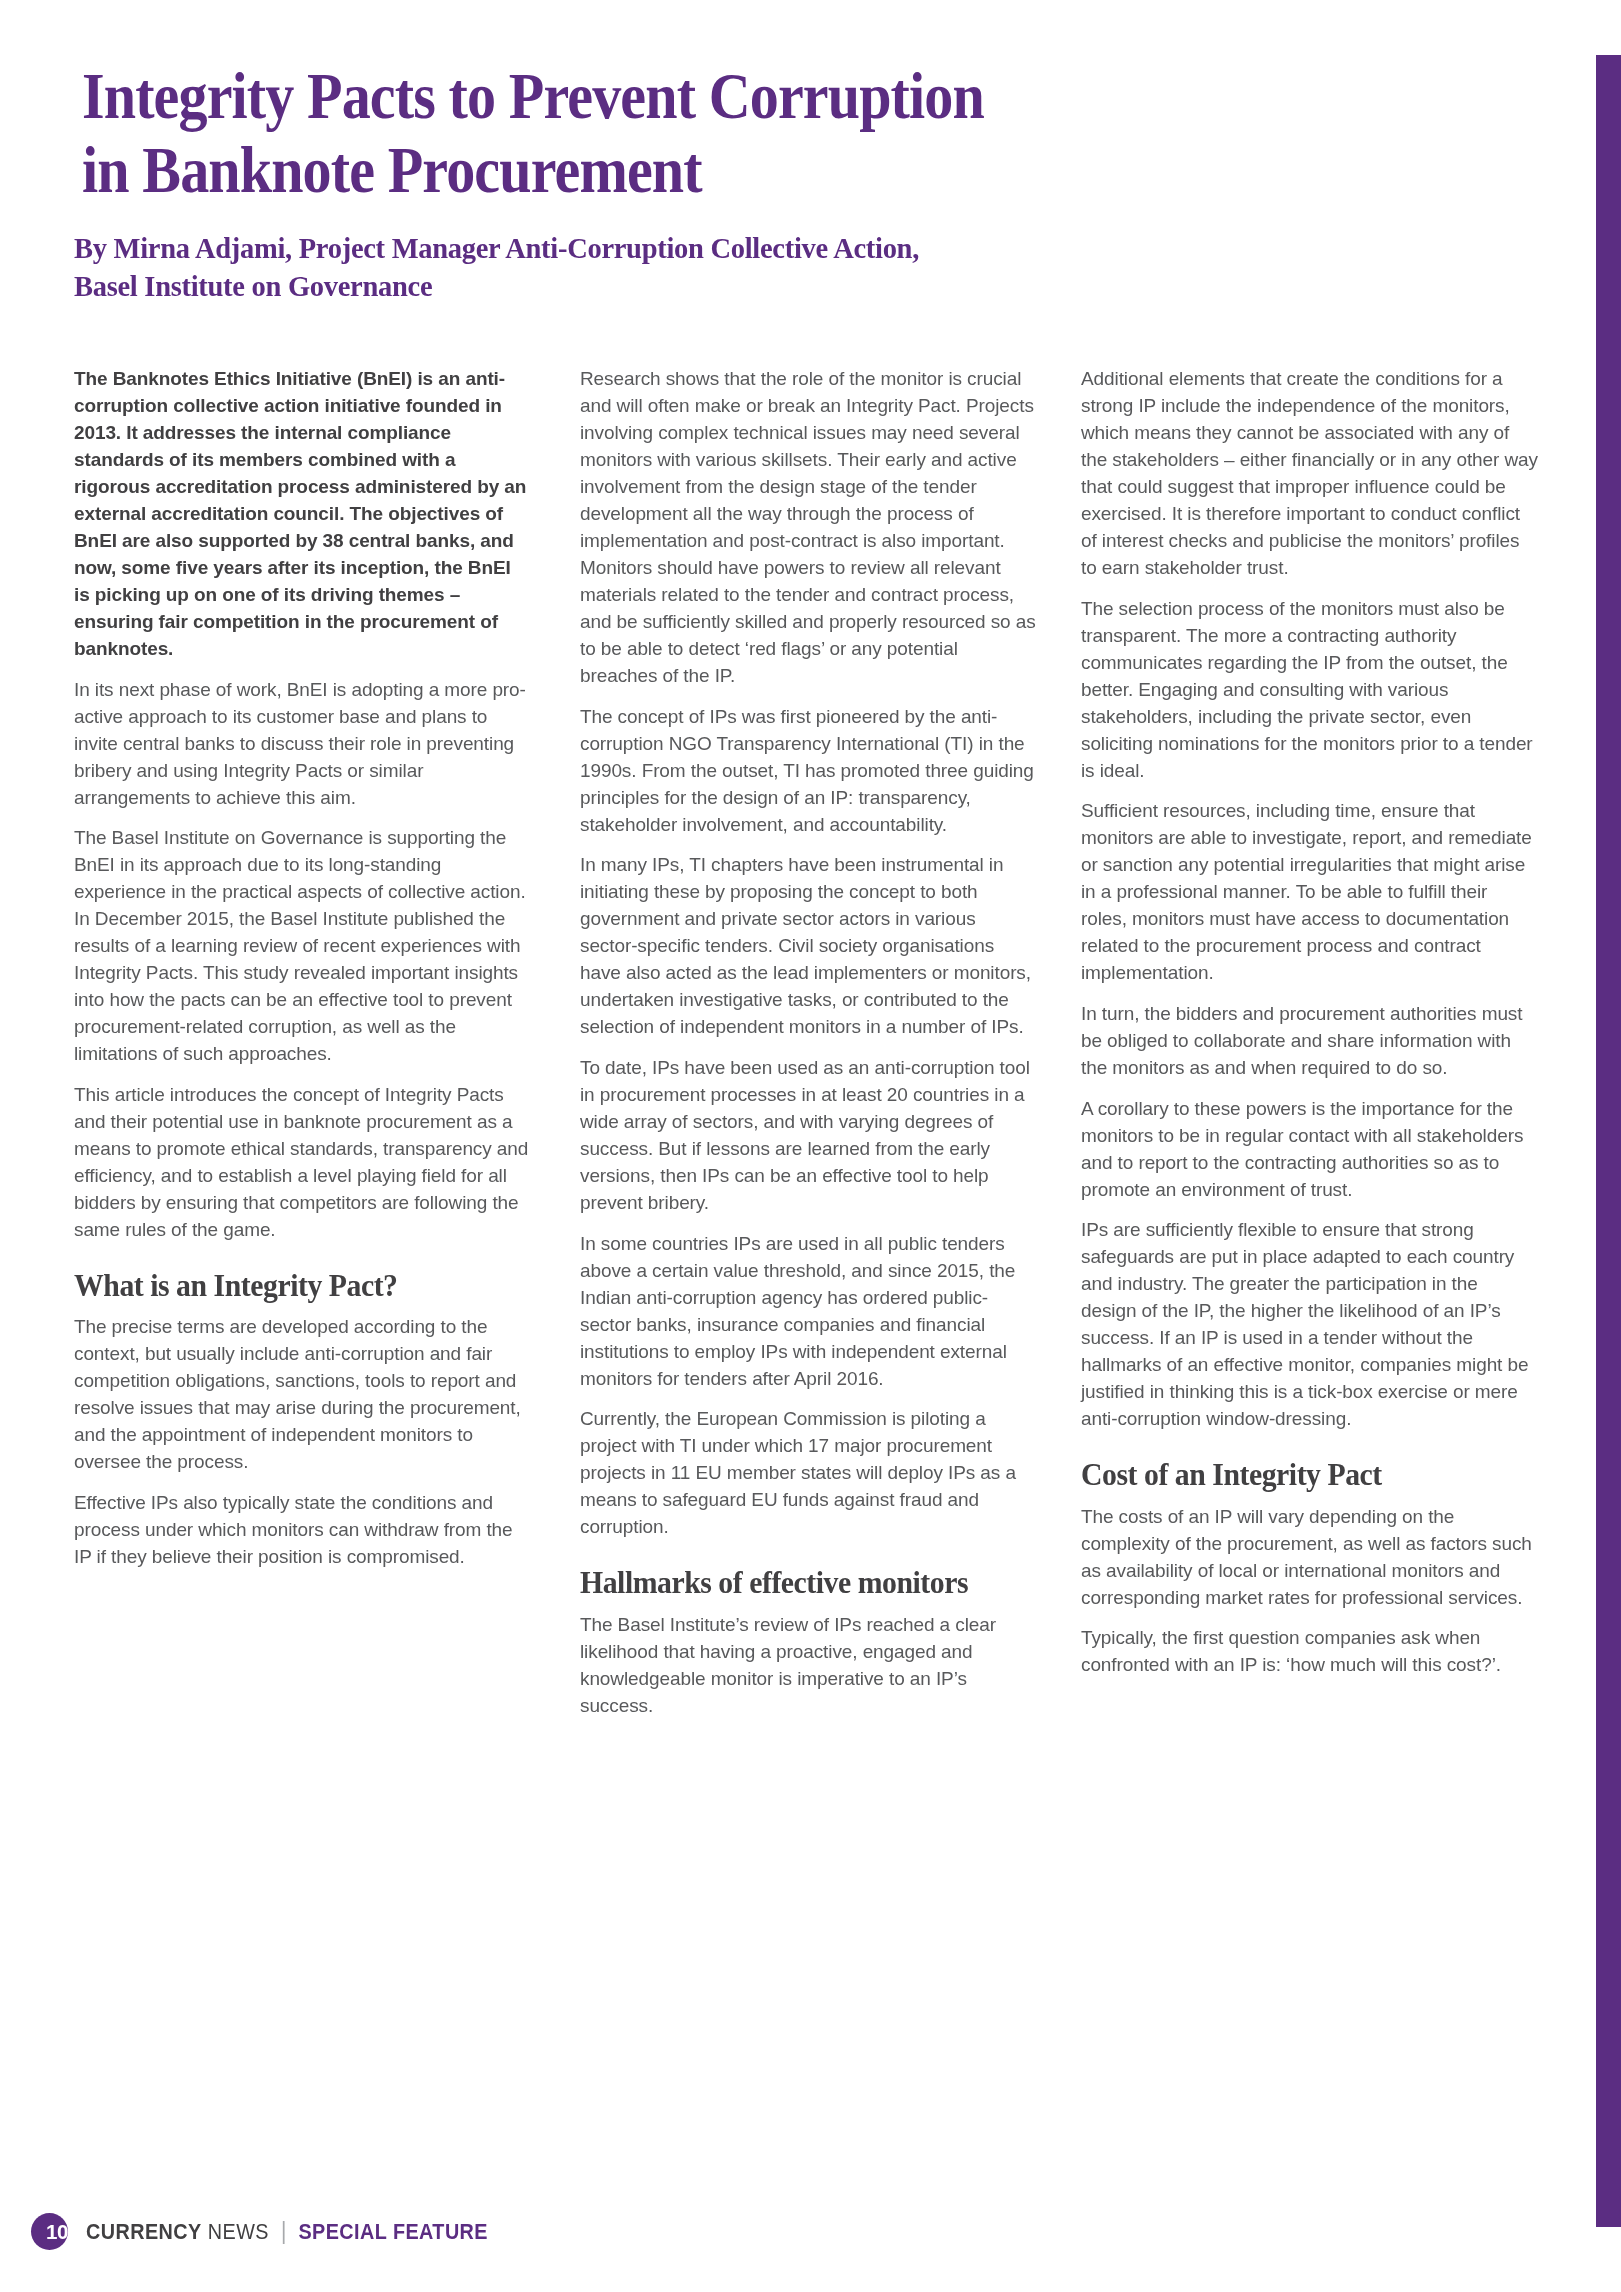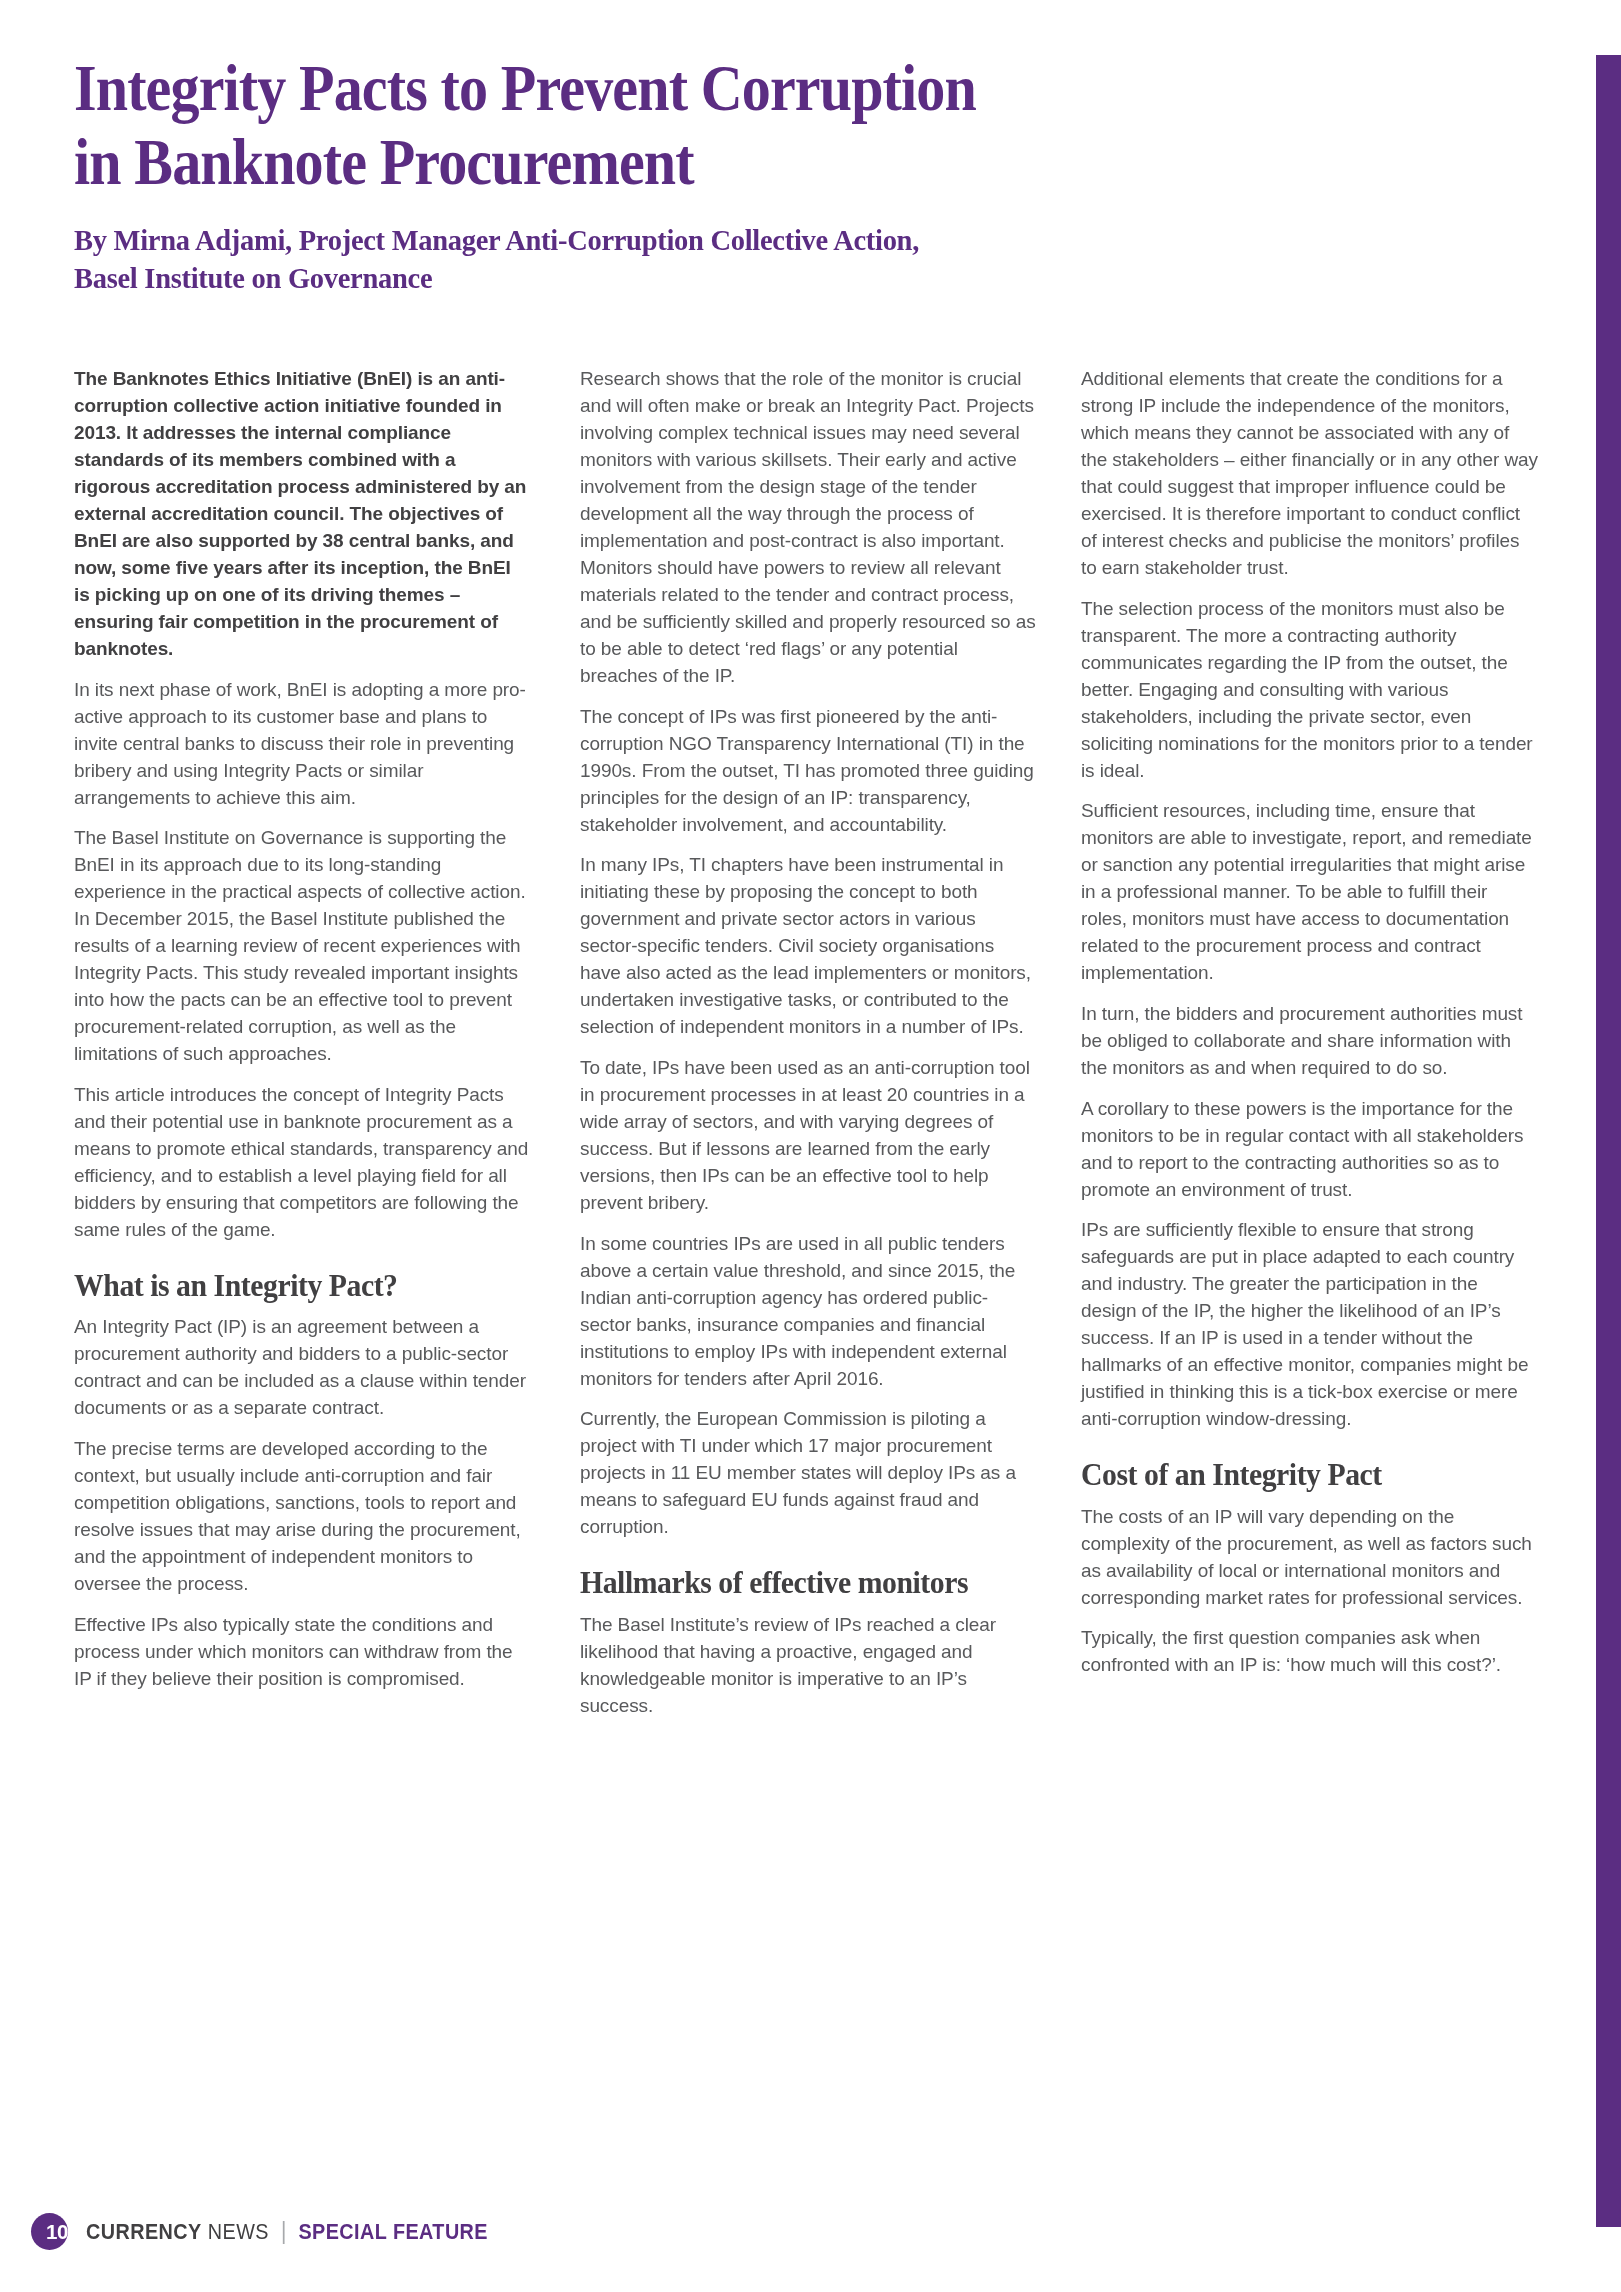--- a/index.html
+++ b/index.html
@@ -99,37 +99,36 @@
   }
 </style>
 </head>
 <body>
 
 <div class="page">
 
   <div class="accent-bar"></div>
 
   <header class="masthead">
-    <h1 id="title-holder" style="margin:0;">
+    <h1 id="title-holder" style="margin:8px;">
         <span class="title-line">Integrity Pacts to Prevent Corruption</span>
         <span class="title-line">in Banknote Procurement</span>
       </h1>
     <div class="byline" id="byline-holder">
         <span class="byline-line">By Mirna Adjami, Project Manager Anti-Corruption Collective Action,</span>
         <span class="byline-line">Basel Institute on Governance</span>
       </div>
   </header>
 
   <section class="column col-1" id="col-0">
       <p class="lead">The Banknotes Ethics Initiative (BnEI) is an anti-corruption collective action initiative founded in 2013. It addresses the internal compliance standards of its members combined with a rigorous accreditation process administered by an external accreditation council. The objectives of BnEI are also supported by 38 central banks, and now, some five years after its inception, the BnEI is picking up on one of its driving themes – ensuring fair competition in the procurement of banknotes.</p>
       <p>In its next phase of work, BnEI is adopting a more pro-active approach to its customer base and plans to invite central banks to discuss their role in preventing bribery and using Integrity Pacts or similar arrangements to achieve this aim.</p>
       <p>The Basel Institute on Governance is supporting the BnEI in its approach due to its long-standing experience in the practical aspects of collective action. In December 2015, the Basel Institute published the results of a learning review of recent experiences with Integrity Pacts. This study revealed important insights into how the pacts can be an effective tool to prevent procurement-related corruption, as well as the limitations of such approaches.</p>
       <p>This article introduces the concept of Integrity Pacts and their potential use in banknote procurement as a means to promote ethical standards, transparency and efficiency, and to establish a level playing field for all bidders by ensuring that competitors are following the same rules of the game.</p>
       <h2>What is an Integrity Pact?</h2>
-      <p>An Integrity Pact (IP) is an agreement between a procurement authority and bidders to a public-sector contract and can be included as a clause within tender documents or as a separate contract.</p>
       <p>The precise terms are developed according to the context, but usually include anti-corruption and fair competition obligations, sanctions, tools to report and resolve issues that may arise during the procurement, and the appointment of independent monitors to oversee the process.</p>
       <p>Effective IPs also typically state the conditions and process under which monitors can withdraw from the IP if they believe their position is compromised.</p>
     </section>
   <section class="column col-2" id="col-1">
       <p>Research shows that the role of the monitor is crucial and will often make or break an Integrity Pact. Projects involving complex technical issues may need several monitors with various skillsets. Their early and active involvement from the design stage of the tender development all the way through the process of implementation and post-contract is also important. Monitors should have powers to review all relevant materials related to the tender and contract process, and be sufficiently skilled and properly resourced so as to be able to detect ‘red flags’ or any potential breaches of the IP.</p>
       <p>The concept of IPs was first pioneered by the anti-corruption NGO Transparency International (TI) in the 1990s. From the outset, TI has promoted three guiding principles for the design of an IP: transparency, stakeholder involvement, and accountability.</p>
       <p>In many IPs, TI chapters have been instrumental in initiating these by proposing the concept to both government and private sector actors in various sector-specific tenders. Civil society organisations have also acted as the lead implementers or monitors, undertaken investigative tasks, or contributed to the selection of independent monitors in a number of IPs.</p>
       <p>To date, IPs have been used as an anti-corruption tool in procurement processes in at least 20 countries in a wide array of sectors, and with varying degrees of success. But if lessons are learned from the early versions, then IPs can be an effective tool to help prevent bribery.</p>
       <p>In some countries IPs are used in all public tenders above a certain value threshold, and since 2015, the Indian anti-corruption agency has ordered public-sector banks, insurance companies and financial institutions to employ IPs with independent external monitors for tenders after April 2016.</p>
       <p>Currently, the European Commission is piloting a project with TI under which 17 major procurement projects in 11 EU member states will deploy IPs as a means to safeguard EU funds against fraud and corruption.</p>

